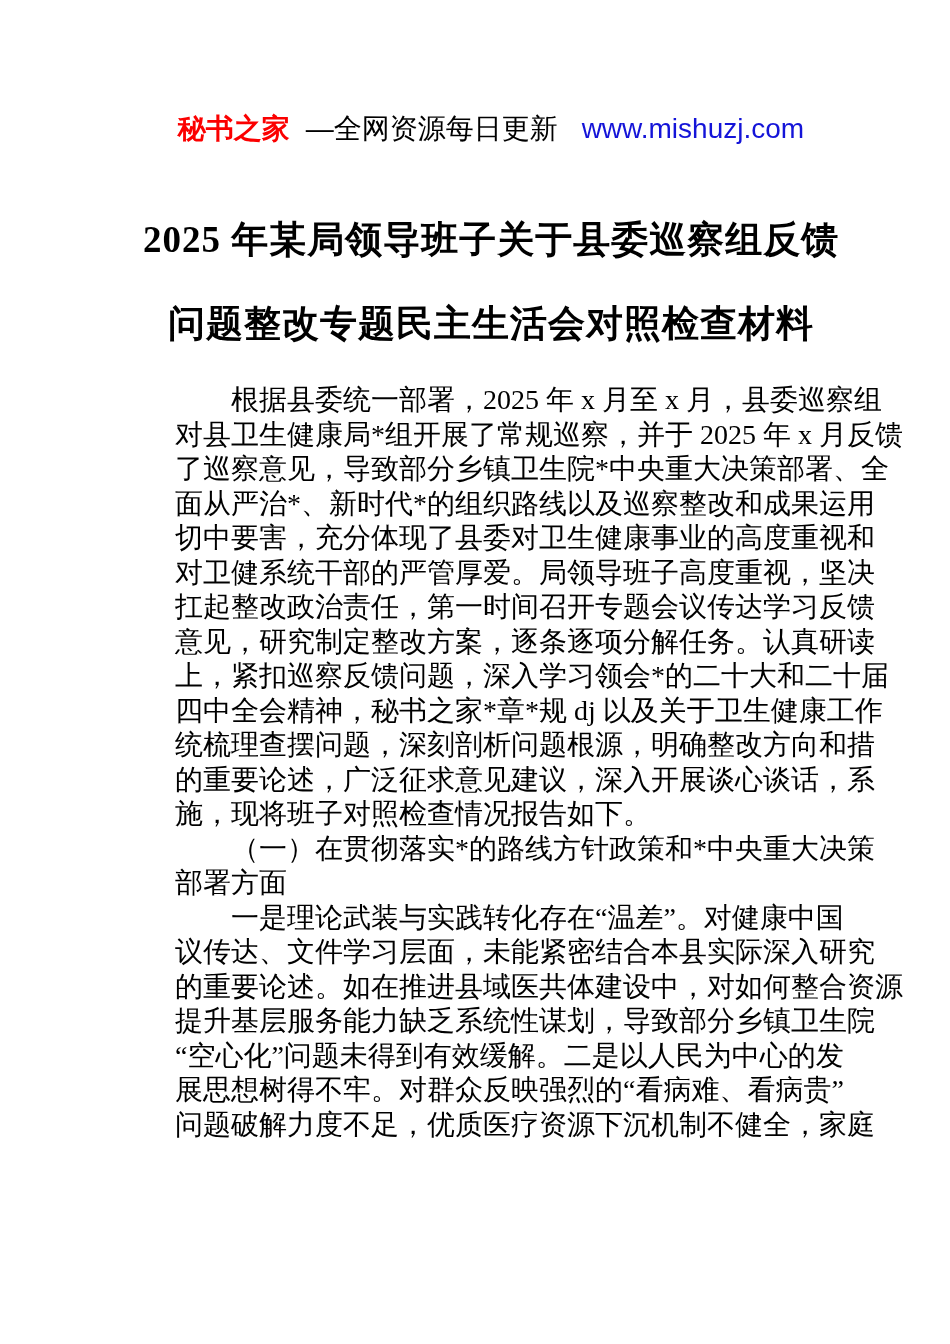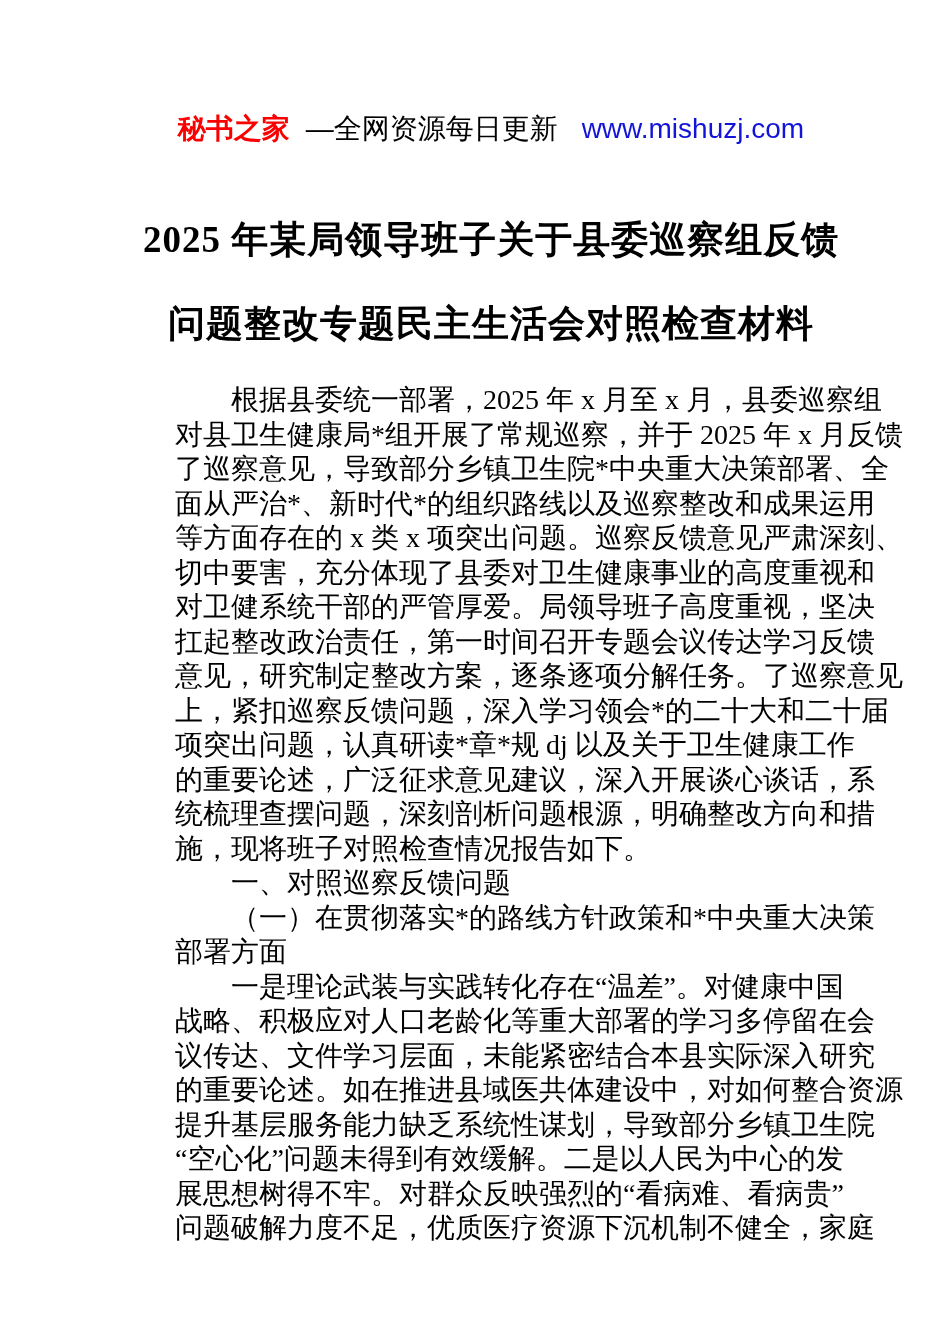--- a/index.html
+++ b/index.html
@@ -71,35 +71,32 @@
   <div class="title">
     <div class="title-line">2025 年某局领导班子关于县委巡察组反馈</div>
     <div class="title-line">问题整改专题民主生活会对照检查材料</div>
   </div>
 
   <div class="body" id="body-lines">
       <div class="line">　　根据县委统一部署，2025 年 x 月至 x 月，县委巡察组</div>
       <div class="line">对县卫生健康局*组开展了常规巡察，并于 2025 年 x 月反馈</div>
       <div class="line">了巡察意见，导致部分乡镇卫生院*中央重大决策部署、全</div>
       <div class="line">面从严治*、新时代*的组织路线以及巡察整改和成果运用</div>
-      <div class="line">等方面存在的 x 类 x 项突出问题。巡察反馈意见严肃深刻、</div>
       <div class="line">切中要害，充分体现了县委对卫生健康事业的高度重视和</div>
       <div class="line">对卫健系统干部的严管厚爱。局领导班子高度重视，坚决</div>
       <div class="line">扛起整改政治责任，第一时间召开专题会议传达学习反馈</div>
-      <div class="line">意见，研究制定整改方案，逐条逐项分解任务。了巡察意见</div>
+      <div class="line">意见，研究制定整改方案，逐条逐项分解任务。认真研读</div>
       <div class="line">上，紧扣巡察反馈问题，深入学习领会*的二十大和二十届</div>
-      <div class="line">项突出问题，认真研读*章*规 dj 以及关于卫生健康工作</div>
+      <div class="line">四中全会精神，秘书之家*章*规 dj 以及关于卫生健康工作</div>
+      <div class="line">统梳理查摆问题，深刻剖析问题根源，明确整改方向和措</div>
       <div class="line">的重要论述，广泛征求意见建议，深入开展谈心谈话，系</div>
-      <div class="line">统梳理查摆问题，深刻剖析问题根源，明确整改方向和措</div>
       <div class="line">施，现将班子对照检查情况报告如下。</div>
-      <div class="line">　　一、对照巡察反馈问题</div>
       <div class="line">　　（一）在贯彻落实*的路线方针政策和*中央重大决策</div>
       <div class="line">部署方面</div>
       <div class="line">　　一是理论武装与实践转化存在“温差”。对健康中国</div>
-      <div class="line">战略、积极应对人口老龄化等重大部署的学习多停留在会</div>
       <div class="line">议传达、文件学习层面，未能紧密结合本县实际深入研究</div>
       <div class="line">的重要论述。如在推进县域医共体建设中，对如何整合资源</div>
       <div class="line">提升基层服务能力缺乏系统性谋划，导致部分乡镇卫生院</div>
       <div class="line">“空心化”问题未得到有效缓解。二是以人民为中心的发</div>
       <div class="line">展思想树得不牢。对群众反映强烈的“看病难、看病贵”</div>
       <div class="line">问题破解力度不足，优质医疗资源下沉机制不健全，家庭</div>
     </div>
 
 </div>
 

